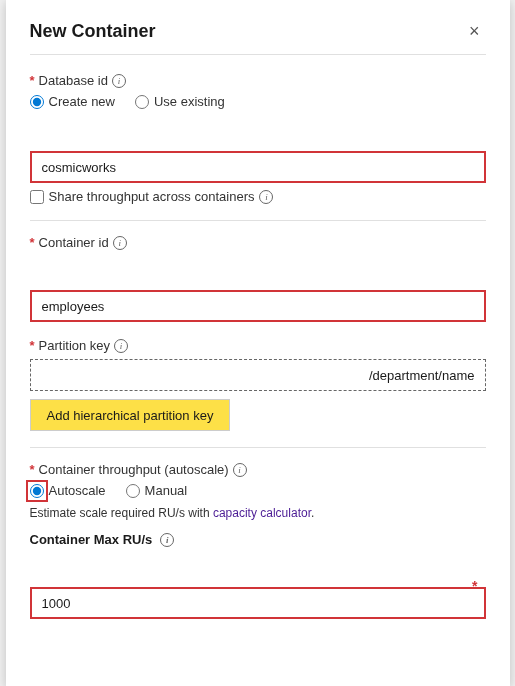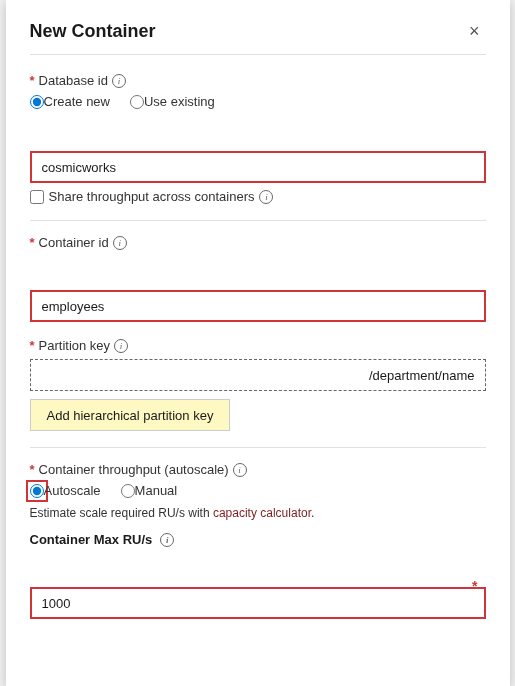--- a/index.html
+++ b/index.html
@@ -72,20 +72,21 @@
     }
     .radio-group {
       display: flex;
       gap: 20px;
       margin-bottom: 8px;
       align-items: center;
     }
     .radio-label {
       display: flex;
       align-items: flex-end;
+      gap: 5px;
       font-size: 13px;
       color: #333;
       cursor: pointer;
     }
     .radio-label input[type="radio"] {
       accent-color: #0078d4;
       width: 14px;
       height: 14px;
     }
     .text-input {
@@ -116,21 +117,21 @@
     .checkbox-row input[type="checkbox"] {
       width: 14px;
       height: 14px;
       accent-color: #0078d4;
     }
     .add-partition-btn {
       display: inline-block;
       padding: 6px 16px;
       font-size: 13px;
       border: 1px solid #ccc;
-      background: #fef9c3;
+      background: #fde047;
       color: #1a1a1a;
       cursor: pointer;
       margin-top: 8px;
       height: 32px;
     }
     .throughput-section {
       margin-bottom: 10px;
     }
     .throughput-label {
       font-size: 13px;
@@ -139,21 +140,21 @@
       display: flex;
       align-items: center;
       gap: 4px;
     }
     .estimate-text {
       font-size: 12px;
       color: #333;
       margin-top: 8px;
     }
     .estimate-text a {
-      color: #7f1d1d;
+      color: #4c1d95;
       text-decoration: none;
     }
     .max-ru-label {
       font-size: 13px;
       font-weight: 600;
       color: #1a1a1a;
       margin-bottom: 6px;
       margin-top: 12px;
       display: flex;
       align-items: center;

